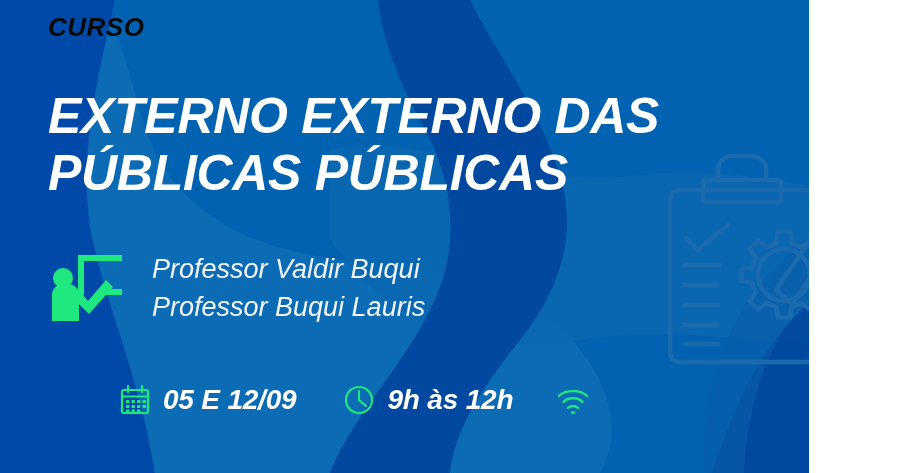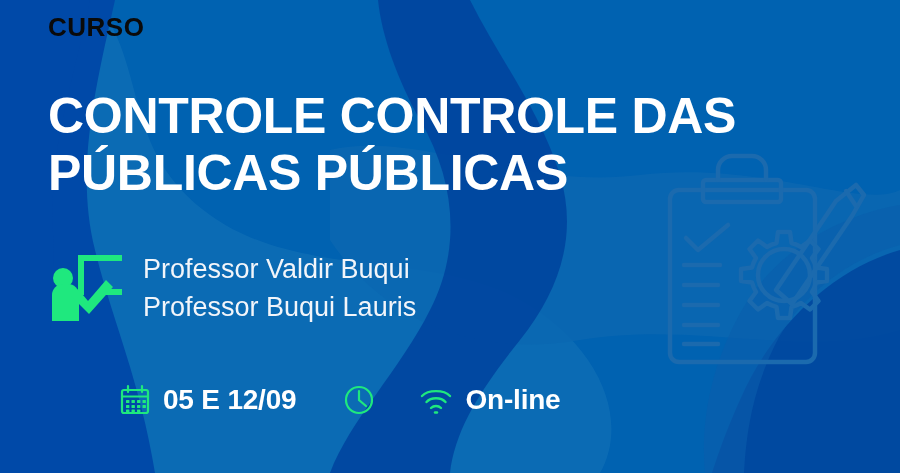--- a/index.html
+++ b/index.html
@@ -2,26 +2,27 @@
 <html><head>
 <meta charset="utf-8">
 <style>
   html, body {
     margin: 0;
     padding: 0;
     background: #ffffff;
   }
   .banner {
     position: relative;
-    width: 900px;
+    width: 809px;
     height: 473px;
     overflow: hidden;
     background: #0062B1;
     font-family: "Liberation Sans", sans-serif;
     user-select: none;
+    font-style: italic;
   }
   .bg-layer {
     position: absolute;
     inset: 0;
     width: 900px;
     height: 473px;
   }
   .watermark {
     position: absolute;
     left: 640px;
@@ -61,21 +62,21 @@
   }
   .title-line { display: block; white-space: nowrap; }
 
   
   .presenters {
     position: absolute;
     left: 48px;
     top: 250px;
     display: flex;
     align-items: center;
-    gap: 19px;
+    gap: 28px;
   }
   .teacher-icon { width: 76px; height: 74px; display: block; flex: none; }
   .presenter-names {
     color: #f2f5fa;
     font-size: 27px;
     line-height: 1.42;
     font-weight: 400;
   }
   .presenter-name { display: block; white-space: nowrap; }
 
@@ -159,21 +160,21 @@
 
     <path d="M136,150 L196,61 L216,45 L224,55 L212,76 L152,164 Z"></path>
     <path d="M206,51 L216,66"></path>
   </svg>
 
   <div class="content">
 
     <div class="kicker">CURSO</div>
 
     <div class="title">
-      <span class="title-line">CONTROLE CONTROLE DAS</span>
+      <span class="title-line">EXTERNO EXTERNO DAS</span>
       <span class="title-line">PÚBLICAS PÚBLICAS</span>
     </div>
 
     <div class="presenters">
       <svg class="teacher-icon" viewBox="0 0 76 74">
 
         <path d="M30,4 h44 v6 h-38 v34 h-6 Z" fill="#1FE87E"></path>
         <path d="M58,38 h16 v6 h-16 Z" fill="#1FE87E"></path>
 
         <circle cx="15" cy="27" r="10" fill="#1FE87E"></circle>
@@ -213,29 +214,29 @@
         <span class="info-label">05 E 12/09</span>
       </div>
 
       <div class="info-gap-a"></div>
 
       <div class="info-item">
         <svg class="info-icon" width="34" height="34" viewBox="0 0 34 34" fill="none" stroke="#1FE87E" stroke-width="2.2" stroke-linecap="round">
           <circle cx="17" cy="17" r="13"></circle>
           <path d="M17,8 L17,17 L24,23"></path>
         </svg>
+        <span class="info-label">9h às 12h</span>
       </div>
 
       <div class="info-gap-b"></div>
 
       <div class="info-item">
         <svg class="info-icon" width="36" height="34" viewBox="0 0 36 34" fill="none" stroke="#1FE87E" stroke-width="2.4" stroke-linecap="round">
           <path d="M4,13 C10,6.5 26,6.5 32,13"></path>
           <path d="M8.5,19 C13,14 23,14 27.5,19"></path>
           <path d="M13,25 C15.8,22.3 20.2,22.3 23,25"></path>
           <path d="M17,29.5 L19,29.5"></path>
         </svg>
-        <span class="info-label">On-line</span>
       </div>
 
     </div>
   </div>
 </div>
 
 </body></html>

